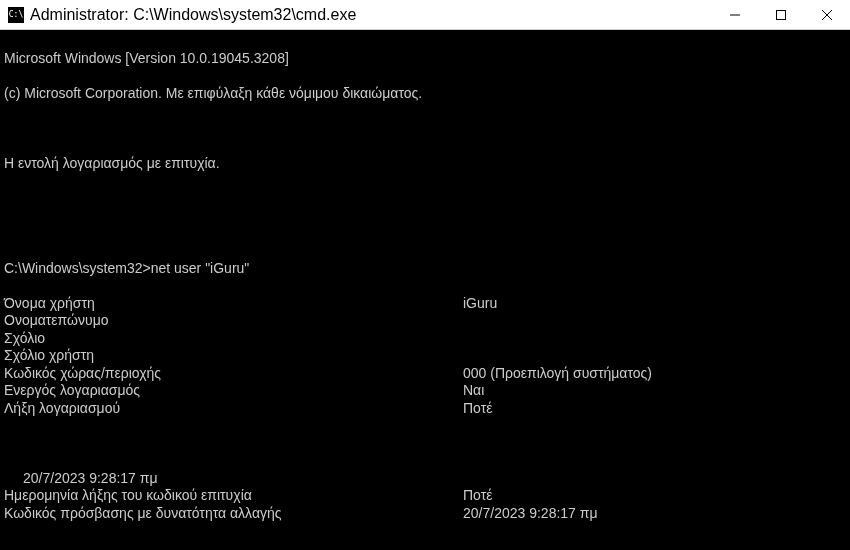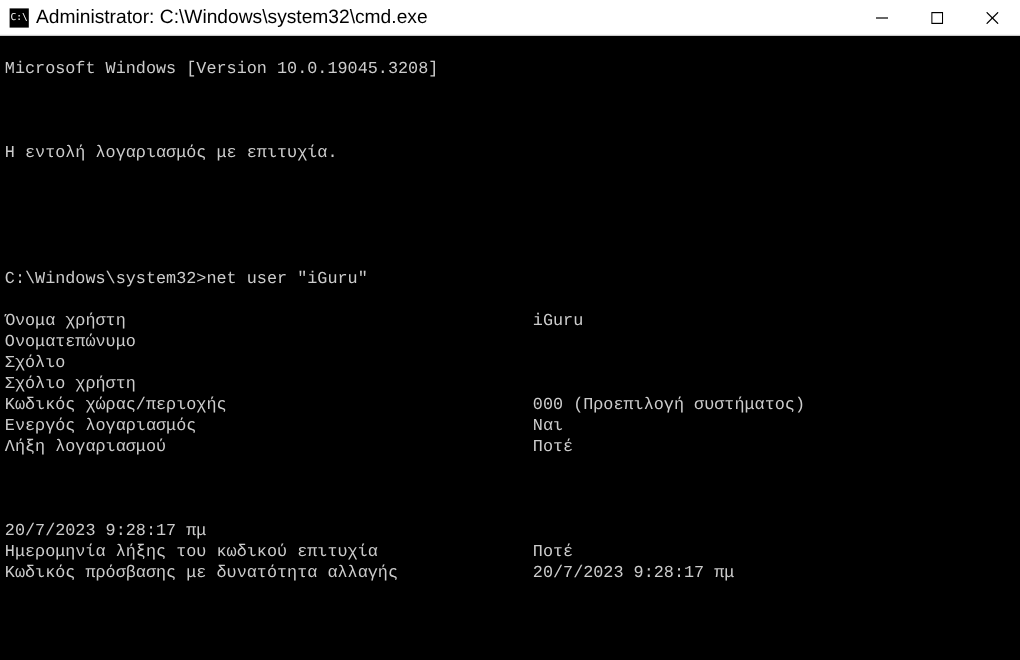--- a/index.html
+++ b/index.html
@@ -51,37 +51,38 @@
       justify-content: center;
       font-family: "Segoe UI", sans-serif;
     }
     .ctrl svg {
       width: 10px;
       height: 10px;
     }
     .terminal {
       background: #000;
       color: #ccc;
-      font-family: Liberation Mono, monospace;
+      font-family: Liberation Sans, sans-serif;
       font-size: 14px;
       line-height: 1.25;
       padding: 2px 4px;
       height: 520px;
       overflow: hidden;
       white-space: pre;
     }
     .row {
       display: flex;
     }
     .lbl {
       width: 440px;
       flex-shrink: 0;
     }
     .val {
       flex: 1;
+      margin-left: 19px;
     }
     .blank {
       height: 17.5px;
     }
   </style>
 </head>
 <body>
 
 <div class="titlebar">
   <span class="titlebar-icon">C:\</span>
@@ -101,20 +102,21 @@
       <svg viewBox="0 0 10 10">
           <line x1="0" y1="0" x2="10" y2="10" stroke="#000" stroke-width="1"></line>
           <line x1="10" y1="0" x2="0" y2="10" stroke="#000" stroke-width="1"></line>
         </svg>
     </div>
   </div>
 </div>
 
 <div class="terminal">
 <div>Microsoft Windows [Version 10.0.19045.3208]</div>
+<div>(c) Microsoft Corporation. Με επιφύλαξη κάθε νόμιμου δικαιώματος.</div>
 <div class="blank"></div>
 <div>Η εντολή λογαριασμός με επιτυχία.</div>
 <div class="blank"></div>
 <div class="blank"></div>
 <div><span>C:\Windows\system32&gt;</span><span>net user "iGuru"</span></div>
 <div id="block1"><div class="row"><span class="lbl">Όνομα χρήστη</span><span class="val">iGuru</span></div><div class="row"><span class="lbl">Ονοματεπώνυμο</span><span class="val"></span></div><div class="row"><span class="lbl">Σχόλιο</span><span class="val"></span></div><div class="row"><span class="lbl">Σχόλιο χρήστη</span><span class="val"></span></div><div class="row"><span class="lbl">Κωδικός χώρας/περιοχής</span><span class="val">000 (Προεπιλογή συστήματος)</span></div><div class="row"><span class="lbl">Ενεργός λογαριασμός</span><span class="val">Ναι</span></div><div class="row"><span class="lbl">Λήξη λογαριασμού</span><span class="val">Ποτέ</span></div></div>
 <div class="blank"></div>
 <div id="block2"><div class="row"><span class="val">20/7/2023 9:28:17 πμ</span></div><div class="row"><span class="lbl">Ημερομηνία λήξης του κωδικού επιτυχία</span><span class="val">Ποτέ</span></div><div class="row"><span class="lbl">Κωδικός πρόσβασης με δυνατότητα αλλαγής</span><span class="val">20/7/2023 9:28:17 πμ</span></div></div>
 
 

